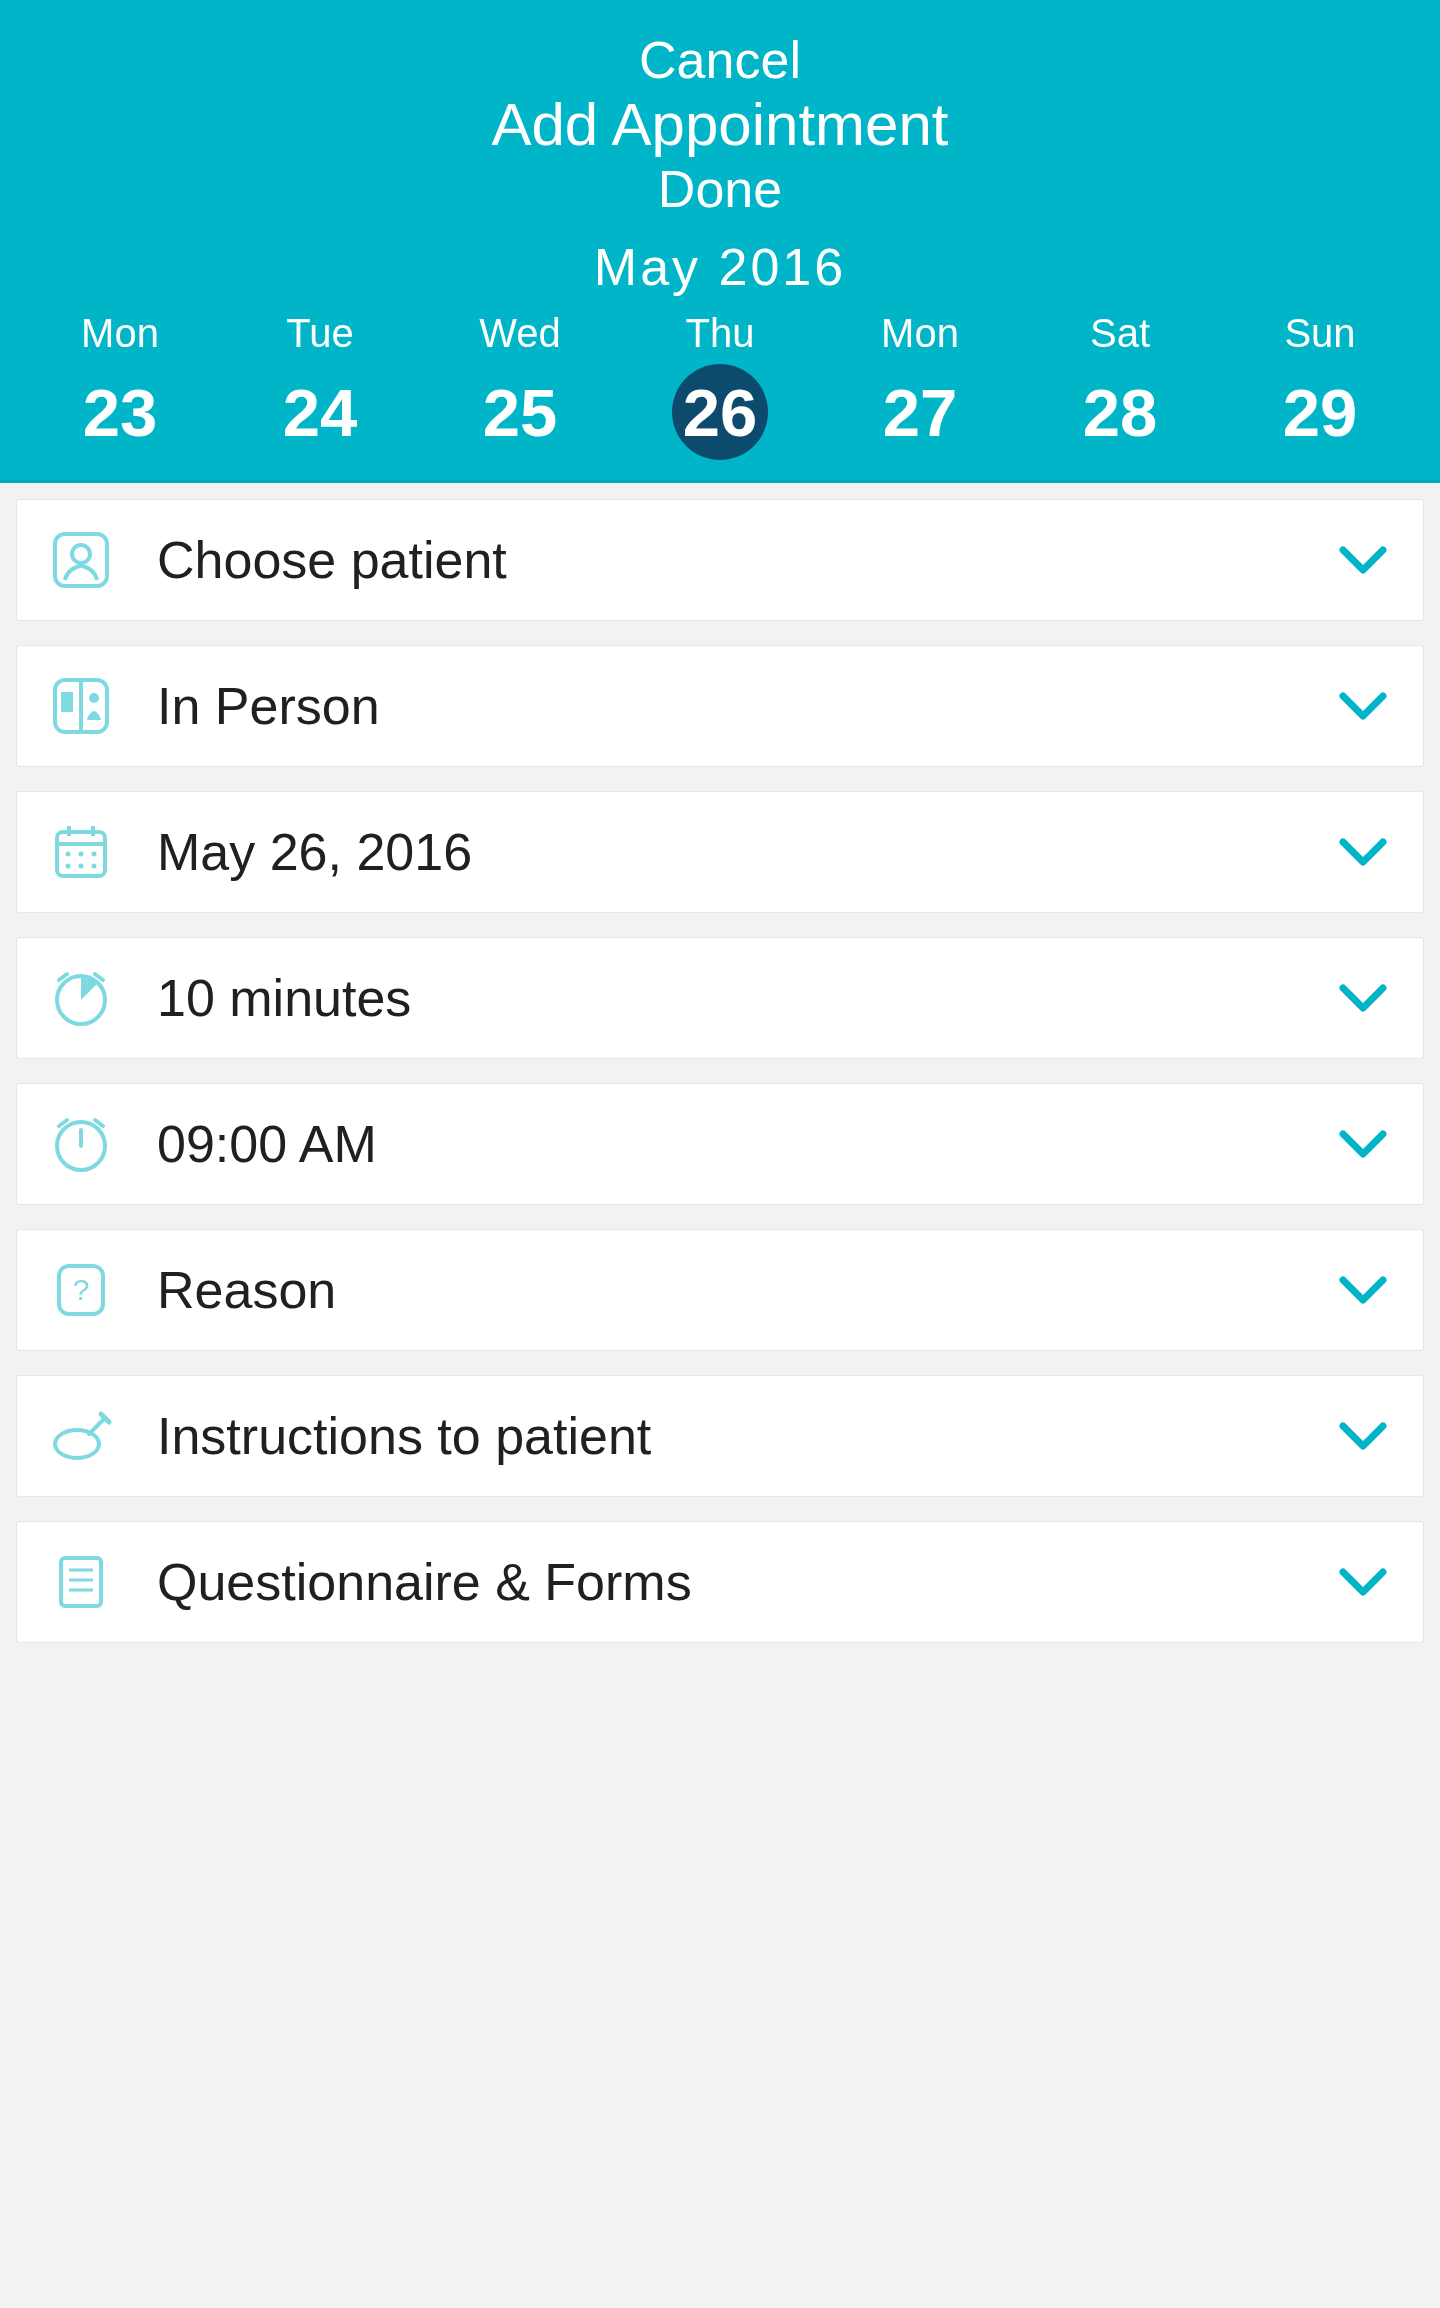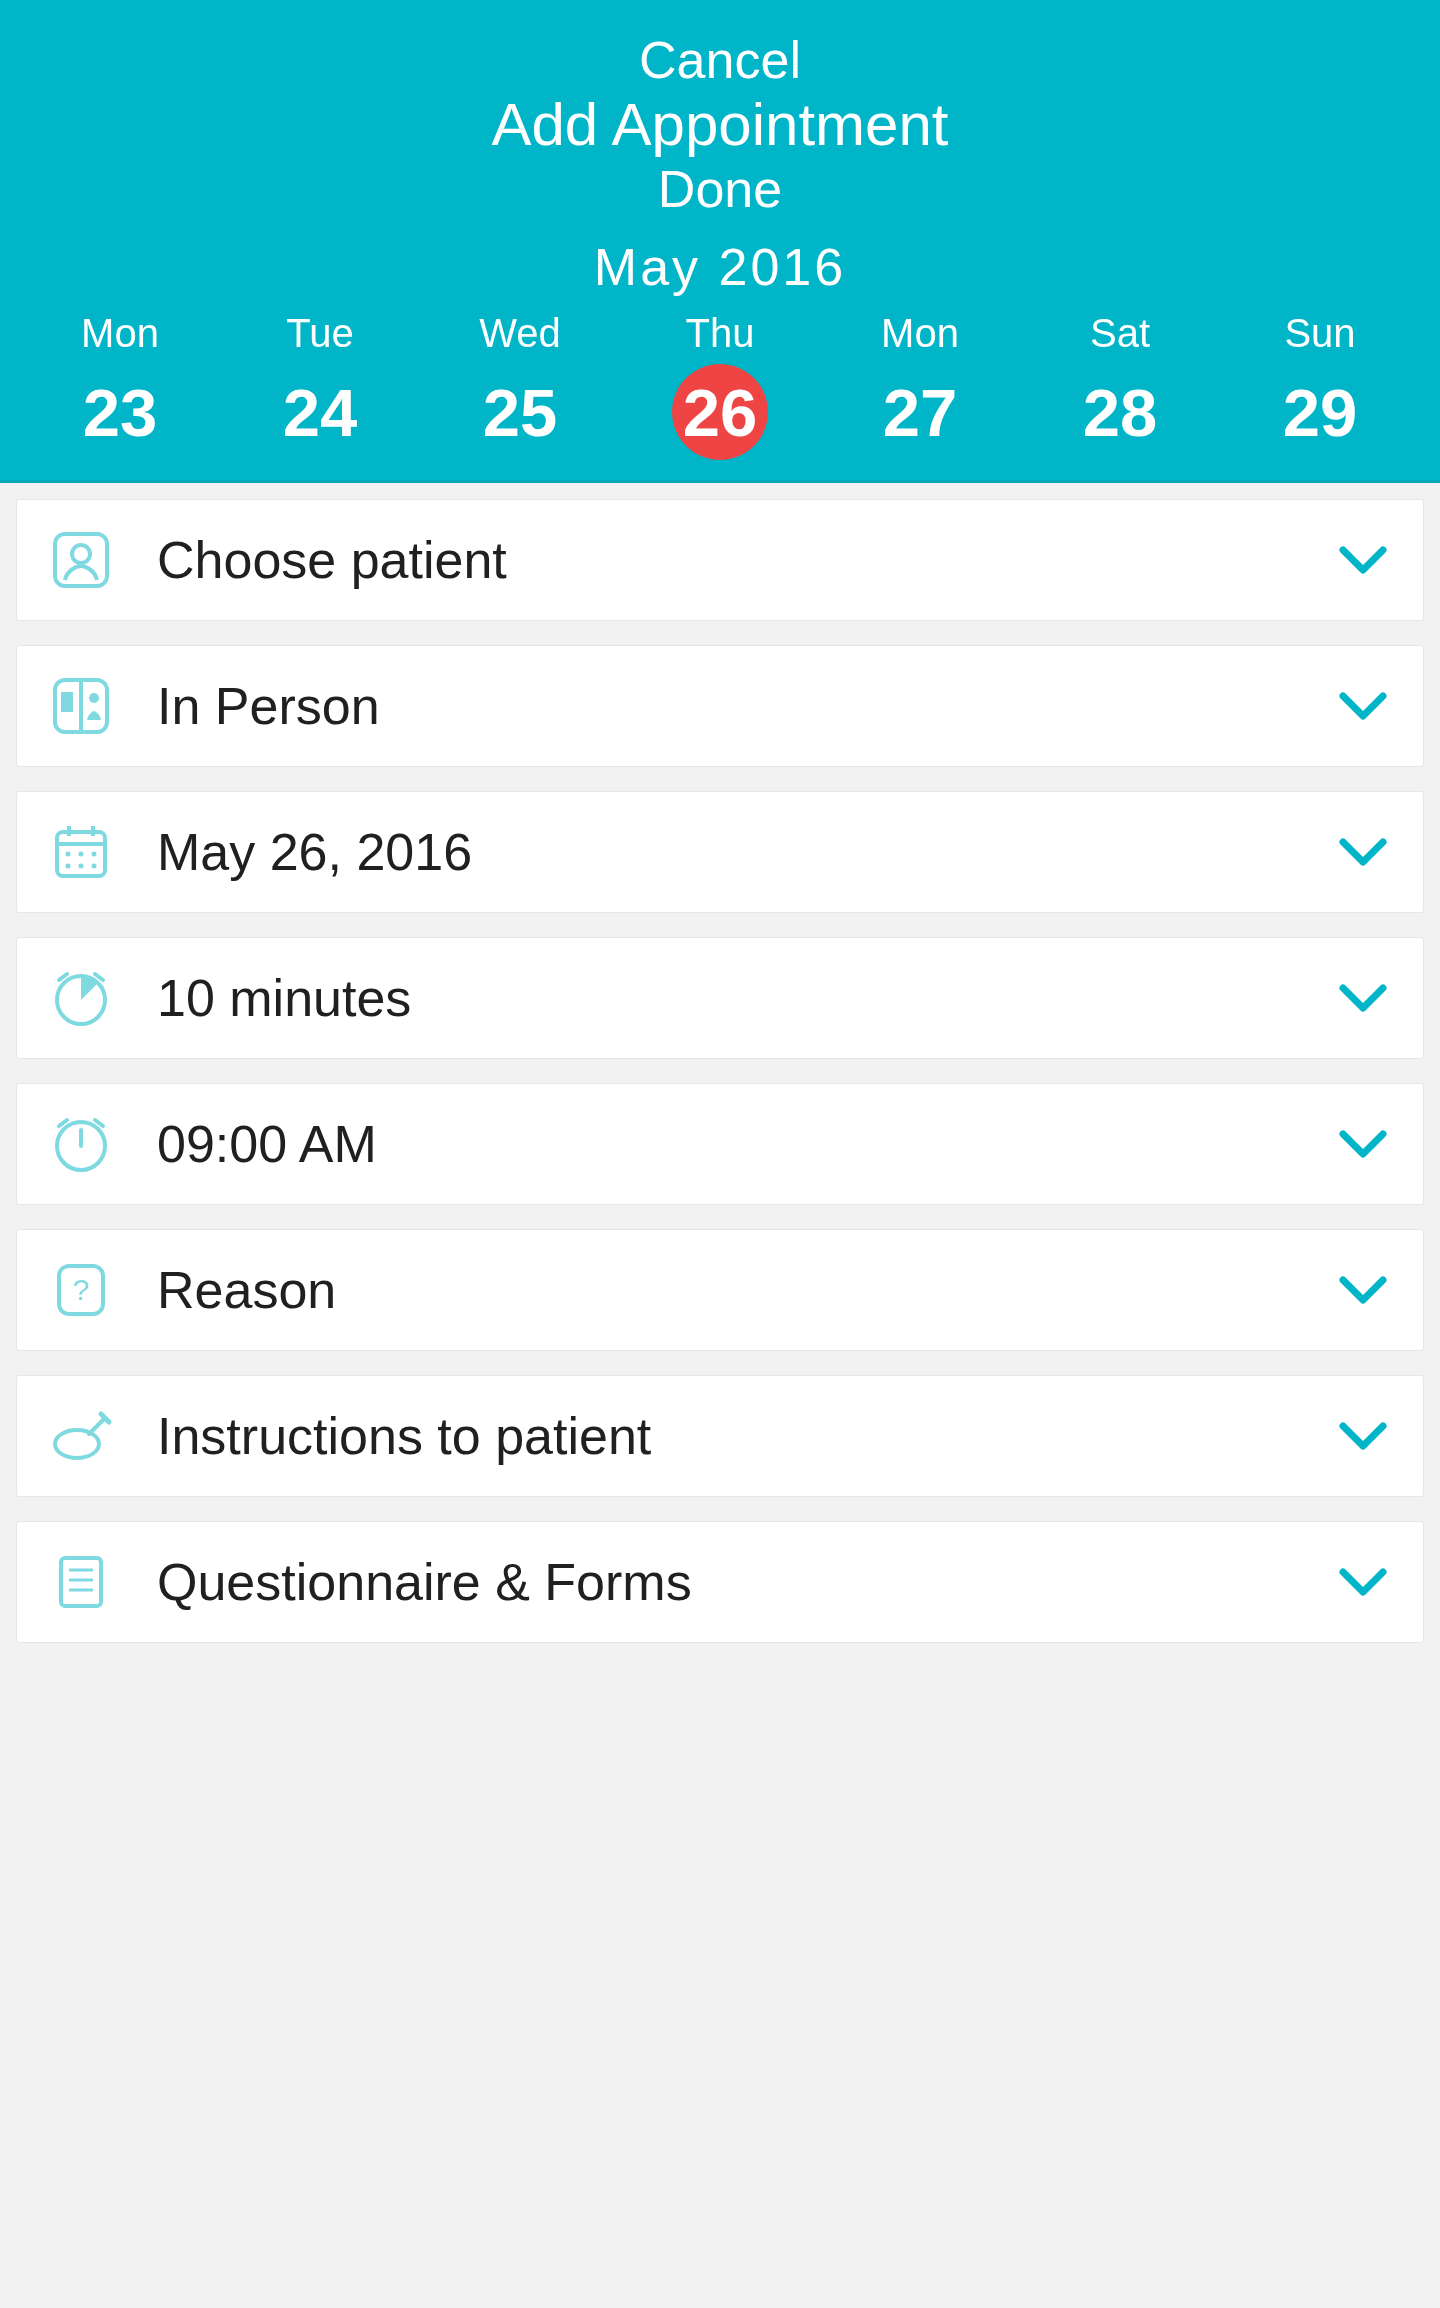--- a/index.html
+++ b/index.html
@@ -62,21 +62,21 @@
   }
   .daynum-wrap {
     display: inline-flex;
     align-items: center;
     justify-content: center;
     width: 96px;
     height: 96px;
     border-radius: 50%;
   }
   .daynum-wrap.selected {
-    background: #ef4444;
+    background: #0c4a6e;
   }
   .daynum {
     font-size: 67px;
     font-weight: 700;
   }
 
   .list {
     padding: 16px;
   }
   .row {

